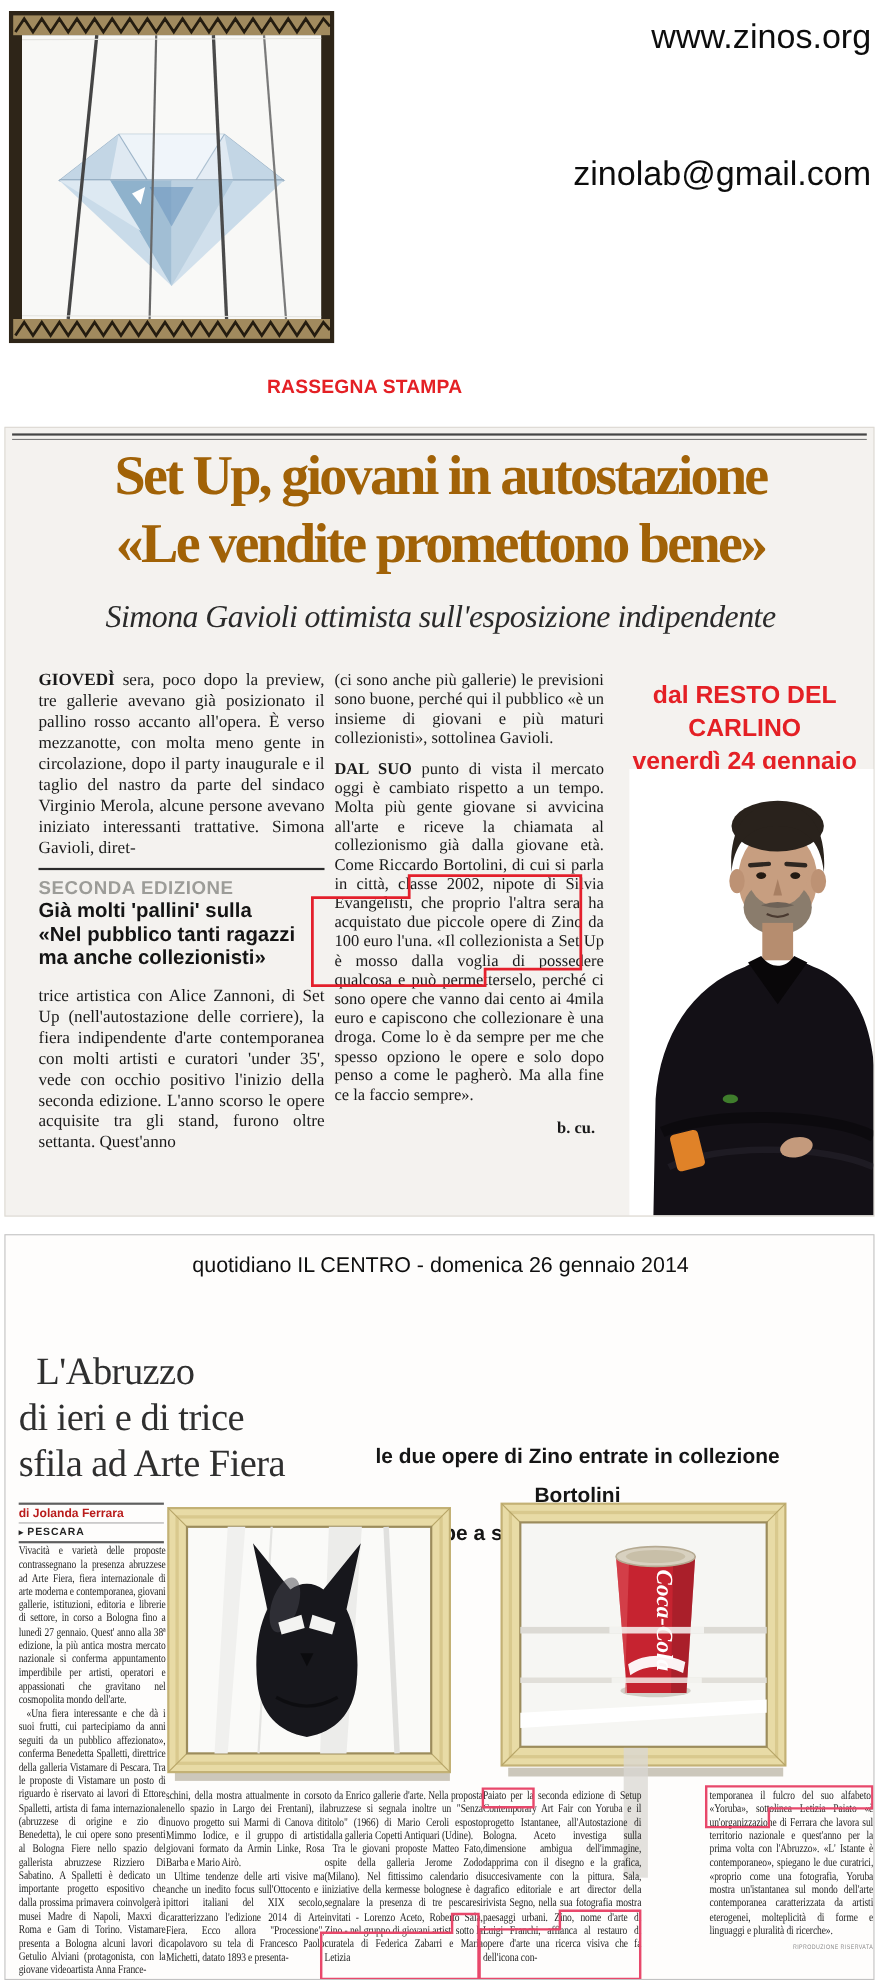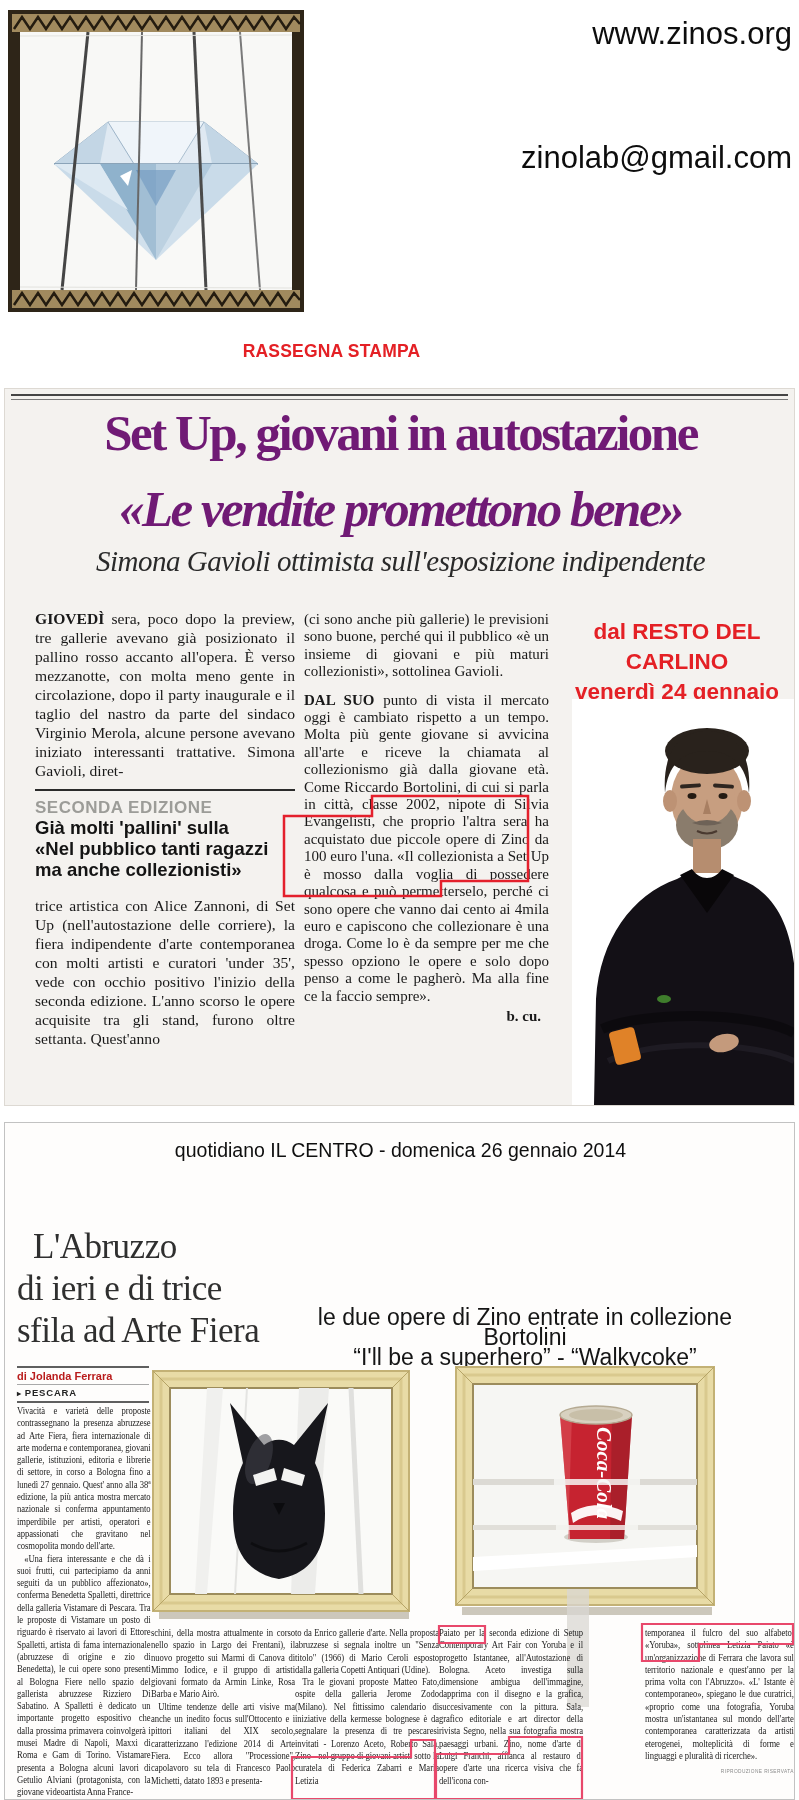--- a/index.html
+++ b/index.html
@@ -17,40 +17,40 @@
     font-size:31px; color:#0d0d0d; }
   #rassegna-label { left:0; top:341px; width:663px; text-align:center;
     font-size:17.5px; font-weight:bold; color:#e42025; letter-spacing:0.2px; }
 
   
   #clip1 { left:4px; top:388px; width:791px; height:718px;
     background:#f4f2ef; border:1px solid #ddd9d3; overflow:hidden; }
   #clip1 .rule2 { position:absolute; left:6px; right:6px; top:5px; height:6px;
     border-top:2px solid #454545; border-bottom:1px solid #7a7a7a; }
   .a1-head { position:absolute; left:0; width:791px; text-align:center;
-    font-family:"Liberation Serif", serif; font-weight:bold; color:#701a75;
+    font-family:"Liberation Serif", serif; font-weight:bold; color:#a16207;
     font-size:51px; letter-spacing:-2.5px; line-height:56px; }
   #a1-head1 { top:16px; }
-  #a1-head2 { top:92px;font-style:italic; }
+  #a1-head2 { top:78px; }
   #a1-subhead { position:absolute; left:0; top:156px; width:791px; text-align:center;
     font-family:"Liberation Serif", serif; font-style:italic; font-size:29px;
     color:#2a2a2a; letter-spacing:-0.5px; }
   .newscol { position:absolute; font-family:"Liberation Serif", serif;
     text-align:justify; color:#191919; }
   #a1col1 { left:30px; top:220px; width:260px; font-size:15.6px; line-height:19px; }
   #a1col2 { left:299px; top:222px; width:245px; font-size:15px; line-height:17.4px; }
   .leadword { font-weight:bold; }
   #a1col1 .boxrule { border-top:2px solid #2b2b2b; margin-top:9px; }
   #a1col1 .kicker { margin-top:7px; font-family:"Liberation Sans", sans-serif;
     font-weight:bold; font-size:17px; color:#9c9c98; letter-spacing:0.5px; text-align:left;}
   #a1col1 .boxline { font-family:"Liberation Sans", sans-serif; font-weight:bold;
     font-size:18.5px; line-height:21px; color:#141414; text-align:left; }
   #a1col1 .p2 { margin-top:16px; }
   #a1col2 .p2 { margin-top:11px; }
-  #a1byline { text-align:right; font-weight:bold; margin-top:3px; padding-right:8px; }
+  #a1byline { text-align:right; font-weight:bold; margin-top:13px; padding-right:8px; }
   #a1source { position:absolute; left:549px; top:228px; width:246px; text-align:center;
     font-weight:bold; font-size:22.5px; line-height:30px; color:#e42025; }
   #a1-redbox, #portrait-photo, #clip2-redboxes { pointer-events:none; }
 
   
   #clip2 { left:4px; top:1122px; width:791px; height:678px;
     background:#fefdfc; border:1px solid #c2c2c2; overflow:hidden; }
   #a2-source { position:absolute; left:0; top:16px; width:791px; text-align:center;
     font-size:19.5px; color:#0f0f0f; }
   #a2-section { position:absolute; left:10px; top:54px; width:274px;
@@ -62,21 +62,21 @@
   #a2-head1 { top:104px;margin-left:16px; } #a2-head2 { top:146px; } #a2-head3 { top:188px; }
   #a2-bylineblock { position:absolute; left:12px; top:243px; width:132px; }
   #a2-bylineblock .r1 { border-top:2px solid #5f5f5f; }
   #a2-byline { font-weight:bold; font-size:11px; color:#b91c1c; padding:2px 0 2px 0; }
   #a2-bylineblock .r2 { border-top:1px solid #a9a9a9; }
   #a2-location { font-size:9.5px; font-weight:bold; color:#242424;
     letter-spacing:0.8px; padding:2px 0 3px 0; }
   #a2-location .tri { font-size:8px; }
   #a2-bylineblock .r3 { border-top:2px solid #5f5f5f; }
   #a2-caption { position:absolute; left:300px; top:184px; width:440px; text-align:center;
-    font-weight:normal; font-size:23px; line-height:20px; color:#151515; }
+    font-weight:bold; font-size:19px; line-height:35px; color:#151515; }
   .smallcol { position:absolute; font-family:"Liberation Serif", serif;
     text-align:justify; color:#1d1d1d; transform:scaleX(0.8); transform-origin:0 0;
     font-size:10.8px; line-height:12.3px; letter-spacing:-0.1px; }
   #a2-intro { left:12px; top:281px; width:167px; height:560px; }
   .smallcol .pind { text-indent:9px; }
   #b1 { left:146px; top:503px; width:180px; }
   #b2 { left:290px; top:503px; width:180px; }
   #b3 { left:434px; top:503px; width:180px; }
   #b4 { left:640px; top:503px; width:186px; }
   #b4 .footnote { text-align:right; font-size:6px; color:#8a8a8a;

